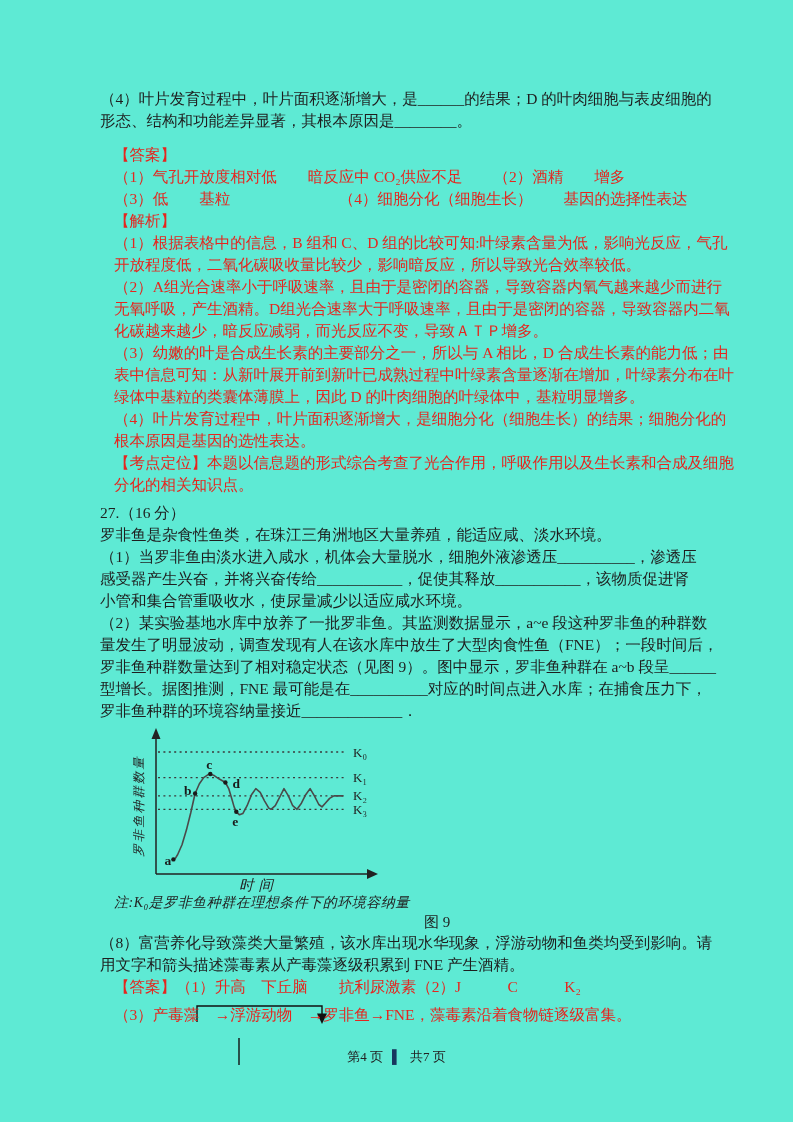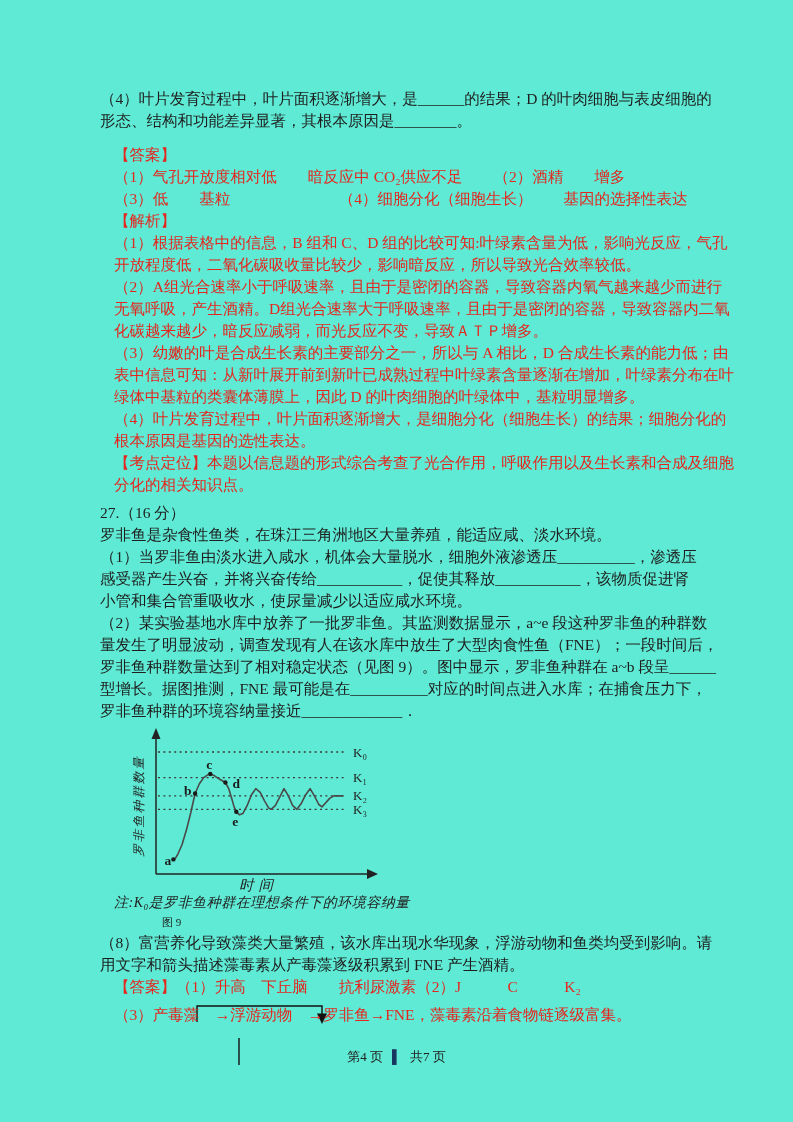--- a/index.html
+++ b/index.html
@@ -7,21 +7,21 @@
     position:relative; width:793px; height:1122px; background:#5eead4;
     font-family:"Liberation Serif", serif; color:#1e1e1e; overflow:hidden;text-decoration:underline;
   }
   .content { position:absolute; left:100px; top:88px; width:612px; font-size:15.5px; line-height:22px; }
   .line { white-space:nowrap; }
   .red { color:#e5261f; }
   .red-block { margin-top:12px; padding-left:14px; }
   .q27-block { margin-top:6px; }
   .figure-svg { display:block; margin:4px 0 0 33px; }
   .fig-note { margin-left:14px; font-size:14px; font-style:italic; letter-spacing:0.5px; line-height:18px; color:#222; }
-  .fig-caption { margin-left:62px; font-size:11px; line-height:20px; }
+  .fig-caption { margin-left:62px; font-size:15px; line-height:20px;text-align:center; }
   .ans27 { padding-left:14px; }
   .diagram { position:relative; height:72px; }
   .diagram-text { position:absolute; top:6px; left:14px; white-space:nowrap; }
   .marks { position:absolute; left:0; top:0; pointer-events:none; }
   .footer { position:absolute; top:1048px; left:0; width:100%; text-align:center; font-size:13px; color:#222; }
   .footer .sep { color:#17375e; margin:0 9px; }
   svg text { font-family:"Liberation Serif", serif; }
 </style>
 </head>
 <body>

